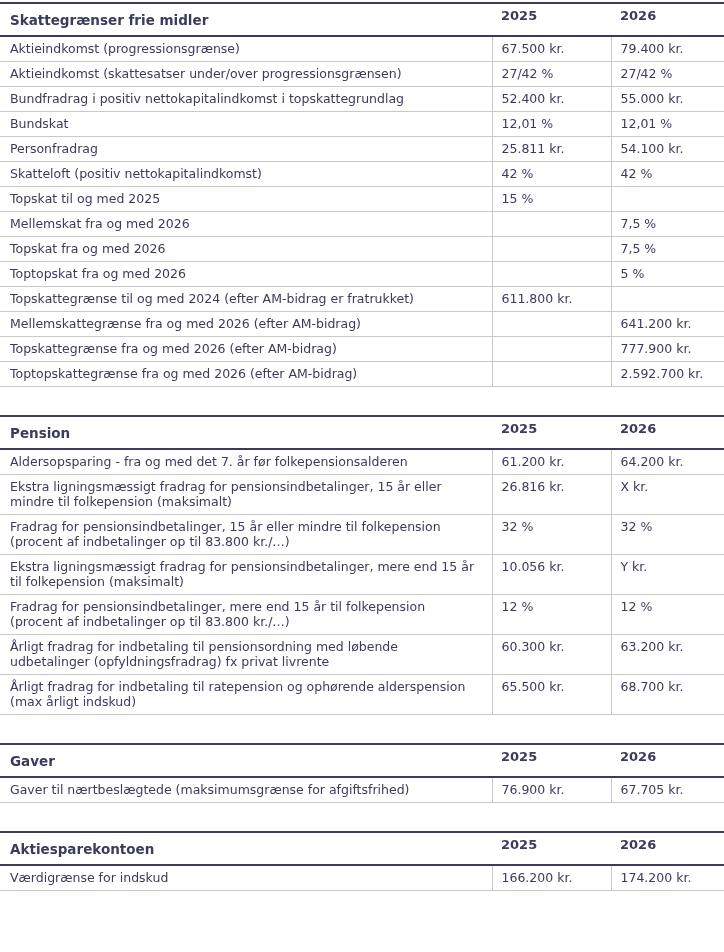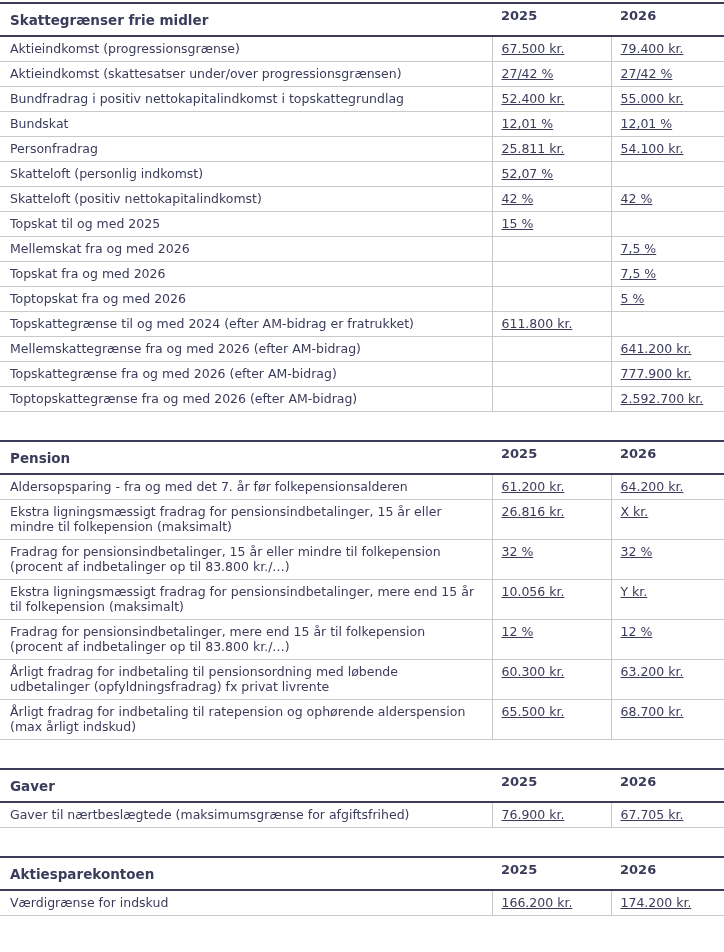--- a/index.html
+++ b/index.html
@@ -52,21 +52,20 @@
     font-size: 12.5px;
     line-height: 15px;
     vertical-align: top;
     border-bottom: 1px solid #c9c9c9;
     padding: 4px 10px 5px 10px;
   }
   tbody td.value-cell {
     border-left: 1px solid #c9c9c9;
     padding: 4px 9px 5px 9px;
     white-space: nowrap;
-    text-decoration: underline;
   }
 </style>
 </head>
 <body>
 
 <main class="content">
   <table class="rate-table">
     <colgroup>
       <col class="c-label">
       <col class="c-2025">
@@ -103,25 +102,20 @@
     <td class="value-cell">12,01 %</td>
     <td class="value-cell">12,01 %</td>
   </tr>
 
   <tr>
     <td class="label-cell">Personfradrag</td>
     <td class="value-cell">25.811 kr.</td>
     <td class="value-cell">54.100 kr.</td>
   </tr>
 
-  <tr>
-    <td class="label-cell">Skatteloft (personlig indkomst)</td>
-    <td class="value-cell">52,07 %</td>
-    <td class="value-cell"></td>
-  </tr>
 
   <tr>
     <td class="label-cell">Skatteloft (positiv nettokapitalindkomst)</td>
     <td class="value-cell">42 %</td>
     <td class="value-cell">42 %</td>
   </tr>
 
   <tr>
     <td class="label-cell">Topskat til og med 2025</td>
     <td class="value-cell">15 %</td>

